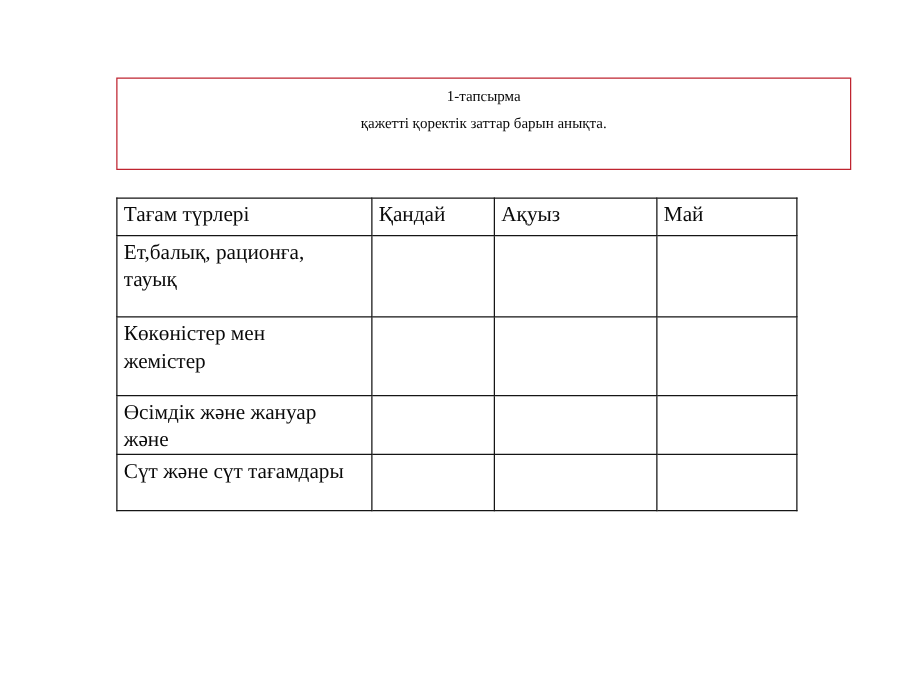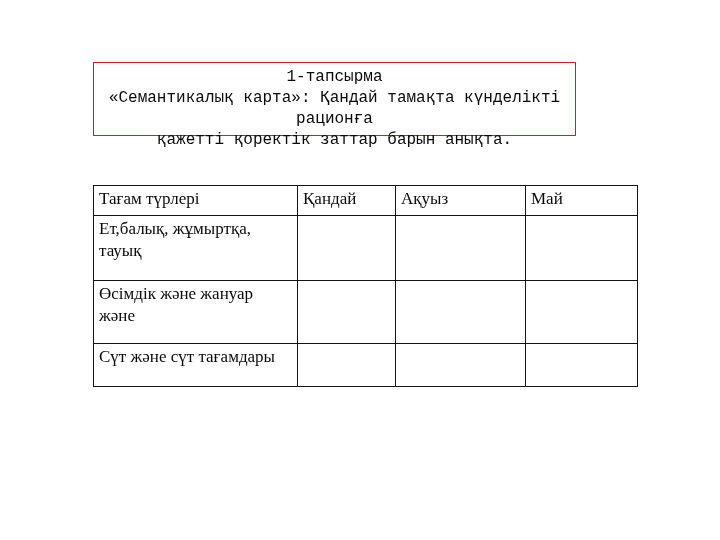--- a/index.html
+++ b/index.html
@@ -13,41 +13,39 @@
     height: 540px;
     background: #ffffff;
     overflow: hidden;
     font-family: "Liberation Serif", serif;
     color: #0a0a0a;
   }
   .title-box {
     position: absolute;
     left: 93px;
     top: 62px;
-    width: 483px;
+    width: 588px;
     height: 74px;
     box-sizing: border-box;
     border: 1.5px solid #bf2430;
     background: #ffffff;
     text-align: center;
-    font-size: 16px;
+    font-size: 12px;
     line-height: 21px;
     padding-top: 4px;
-    font-family: Liberation Mono, monospace;
   }
   .sem-table {
     position: absolute;
     left: 93px;
     top: 158px;
     width: 544px;
     border-collapse: collapse;
     table-layout: fixed;
     font-size: 17px;
     line-height: 1.28;
-    margin-top: 27px;
   }
   .sem-table th,
   .sem-table td {
     border: 1.5px solid #151515;
     vertical-align: top;
     text-align: left;
     font-weight: normal;
     padding: 2px 5px 0 5px;
     overflow: hidden;
   }
@@ -58,21 +56,20 @@
   .sem-table tbody tr:nth-child(4) { height: 45px; }
   .sem-table tbody tr:nth-child(5) { height: 42px; }
 </style>
 </head>
 <body>
 
 <div class="slide">
 
   <div class="title-box">
     <div>1-тапсырма</div>
-    <div>«Семантикалық карта»: Қандай тамақта күнделікті рационға</div>
     <div>қажетті қоректік заттар барын анықта.</div>
   </div>
 
   <table class="sem-table">
     <colgroup>
       <col style="width:204px">
       <col style="width:98px">
       <col style="width:130px">
       <col style="width:112px">
     </colgroup>
@@ -80,22 +77,31 @@
       <tr>
         <th>Тағам түрлері</th>
         <th>Қандай</th>
         <th>Ақуыз</th>
         <th>Май</th>
       </tr>
     </thead>
     <tbody>
       <tr>
         <td>
-          <div>Ет,балық, жұмыртқа,</div>
+          <div>Ет,балық, рационға,</div>
           <div>тауық</div>
+        </td>
+        <td></td>
+        <td></td>
+        <td></td>
+      </tr>
+      <tr>
+        <td>
+          <div>Көкөністер мен</div>
+          <div>жемістер</div>
         </td>
         <td></td>
         <td></td>
         <td></td>
       </tr>
       <tr>
         <td>
           <div>Өсімдік және жануар</div>
           <div>және</div>
         </td>

